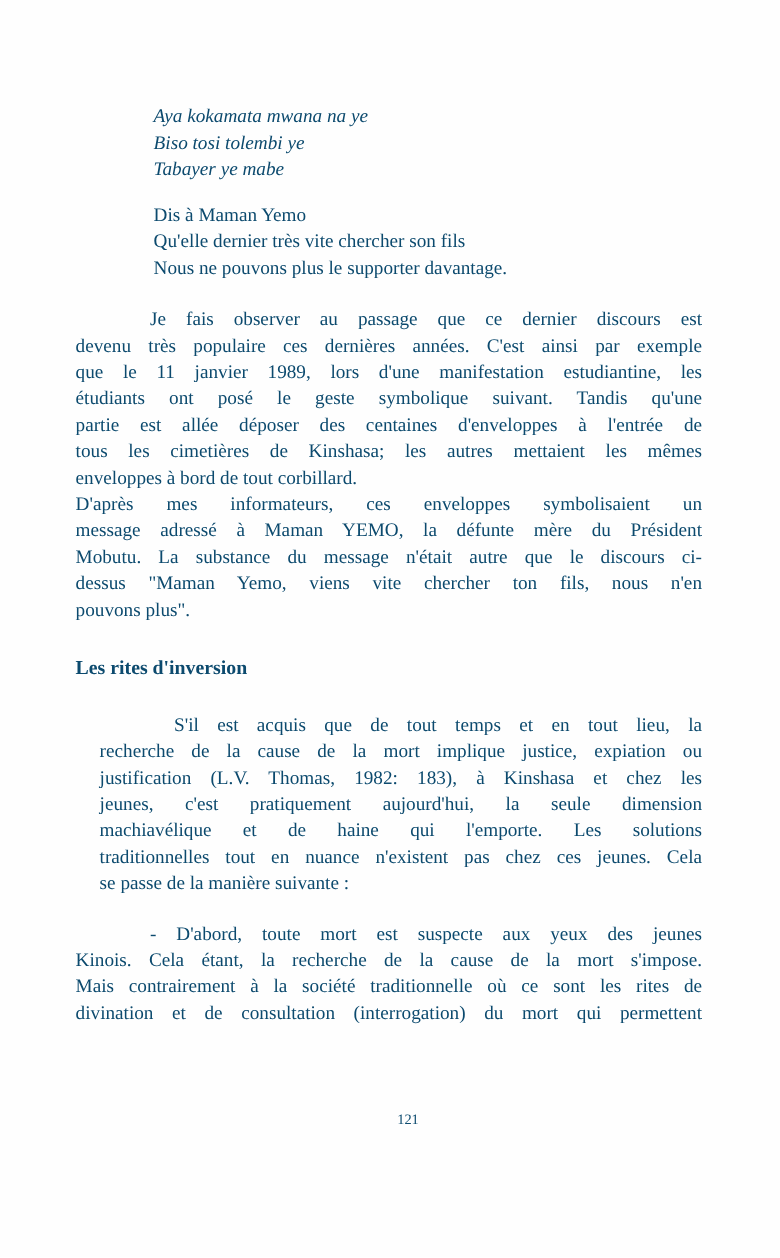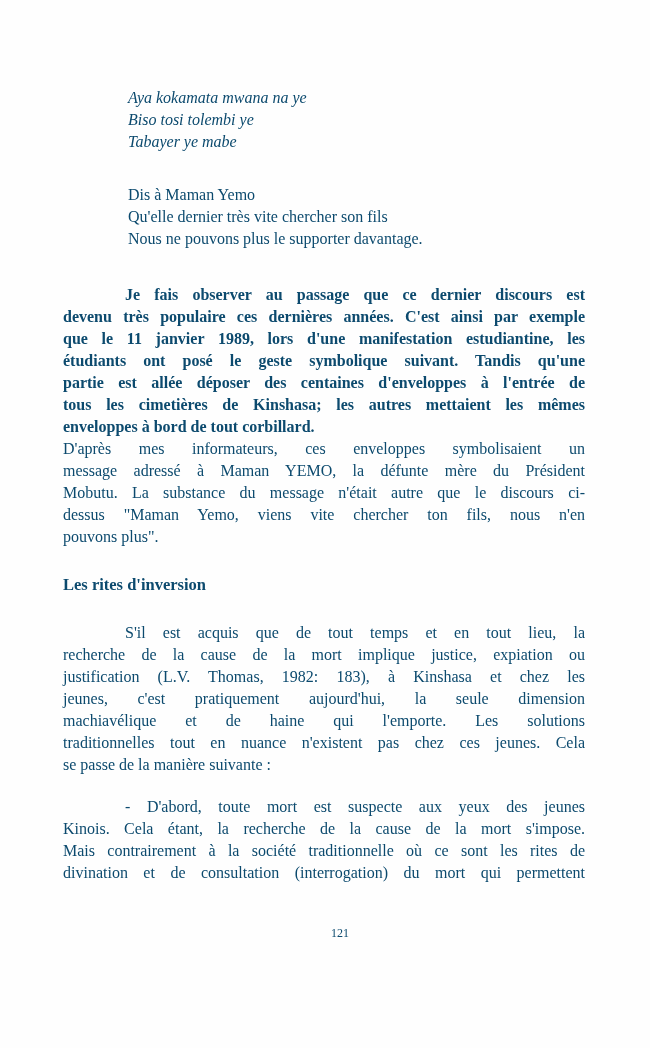--- a/index.html
+++ b/index.html
@@ -44,33 +44,33 @@
   .verse-block .vline {
     font-size: 16px;
     line-height: 22px;
     height: 22px;
     white-space: nowrap;
   }
   .lingala .vline {
     font-style: italic;
   }
   .quatrain {
-    margin-top: 31px;
+    margin-top: 16px;
   }
-  .para-1 { margin-top: 34px; font-weight: bold; }
+  .para-1 { margin-top: 21px; }
   .para-2 { margin-top: 0; }
   .section-heading {
     margin-top: 26px;
     font-size: 16.5px;
     line-height: 22px;
     height: 22px;
     font-weight: bold;
     white-space: nowrap;
   }
-  .para-3 { margin-top: 26px; }
+  .para-3 { margin-top: 26px; margin-left: 20px; }
   .para-4 { margin-top: 20px; }
   .page-number {
     position: absolute;
     left: 79px;
     top: 922px;
     width: 522px;
     font-size: 12px;
     line-height: 22px;
     text-align: center;
   }

